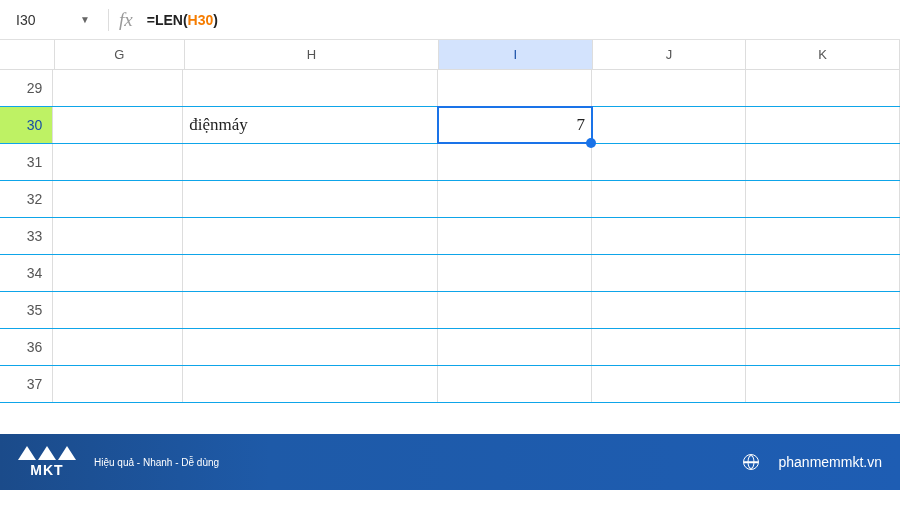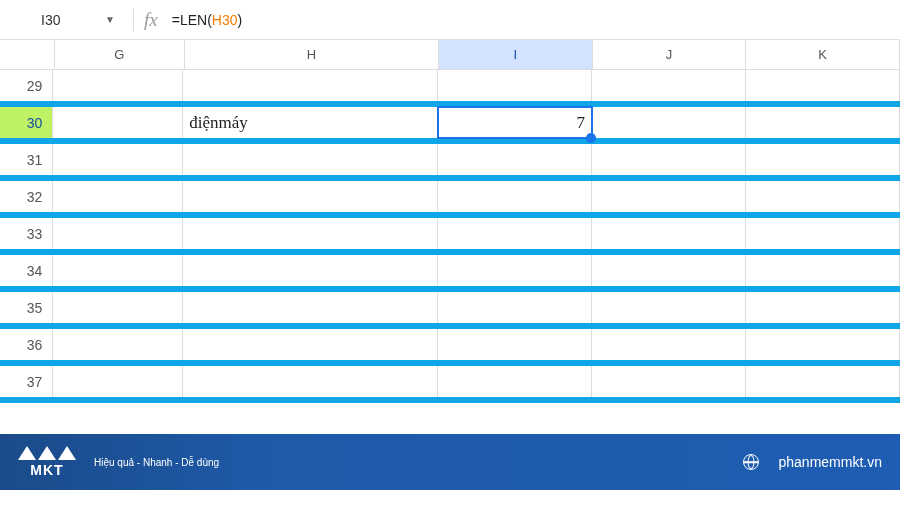--- a/index.html
+++ b/index.html
@@ -21,21 +21,20 @@
     font-size: 14px;
   }
   .name-box {
     width: 90px;
     padding: 4px 8px;
     font-size: 14px;
     color: #333;
     display: flex;
     align-items: center;
     justify-content: space-between;
-    margin-left: 25px;
   }
   .dropdown-arrow {
     font-size: 10px;
     color: #666;
   }
   .vdiv {
     width: 1px;
     height: 22px;
     background: #ddd;
     margin: 0 10px;
@@ -48,21 +47,21 @@
     margin-right: 14px;
   }
   .formula-input {
     flex: 1;
     border: none;
     outline: none;
     font-size: 14px;
     font-family: Arial, sans-serif;
     color: #222;
   }
-  .formula-content { display: inline; }
+  .formula-content { display: inline; font-weight: bold; }
   .ref-orange { color: #f57c00; }
   .grid-wrap {
     position: relative;
   }
   .col-headers {
     display: flex;
     height: 30px;
     border-bottom: 1px solid #ddd;
     margin-left: 55px;
   }
@@ -82,21 +81,21 @@
     font-size: 13px;
     color: #555;
     background: #fff;
   }
   .col-h.selected { background: #d3e3fd; color:#174ea6; }
   .rows {
   }
   .row {
     display: flex;
     height: 37px;
-    border-bottom: 6px solid #0ea5e9;
+    border-bottom: 1px solid #0ea5e9;
   }
   .row-h {
     width: 55px;
     border-right: 1px solid #ddd;
     display: flex;
     align-items: center;
     justify-content: flex-end;
     padding-right: 10px;
     font-size: 14px;
     color: #555;

